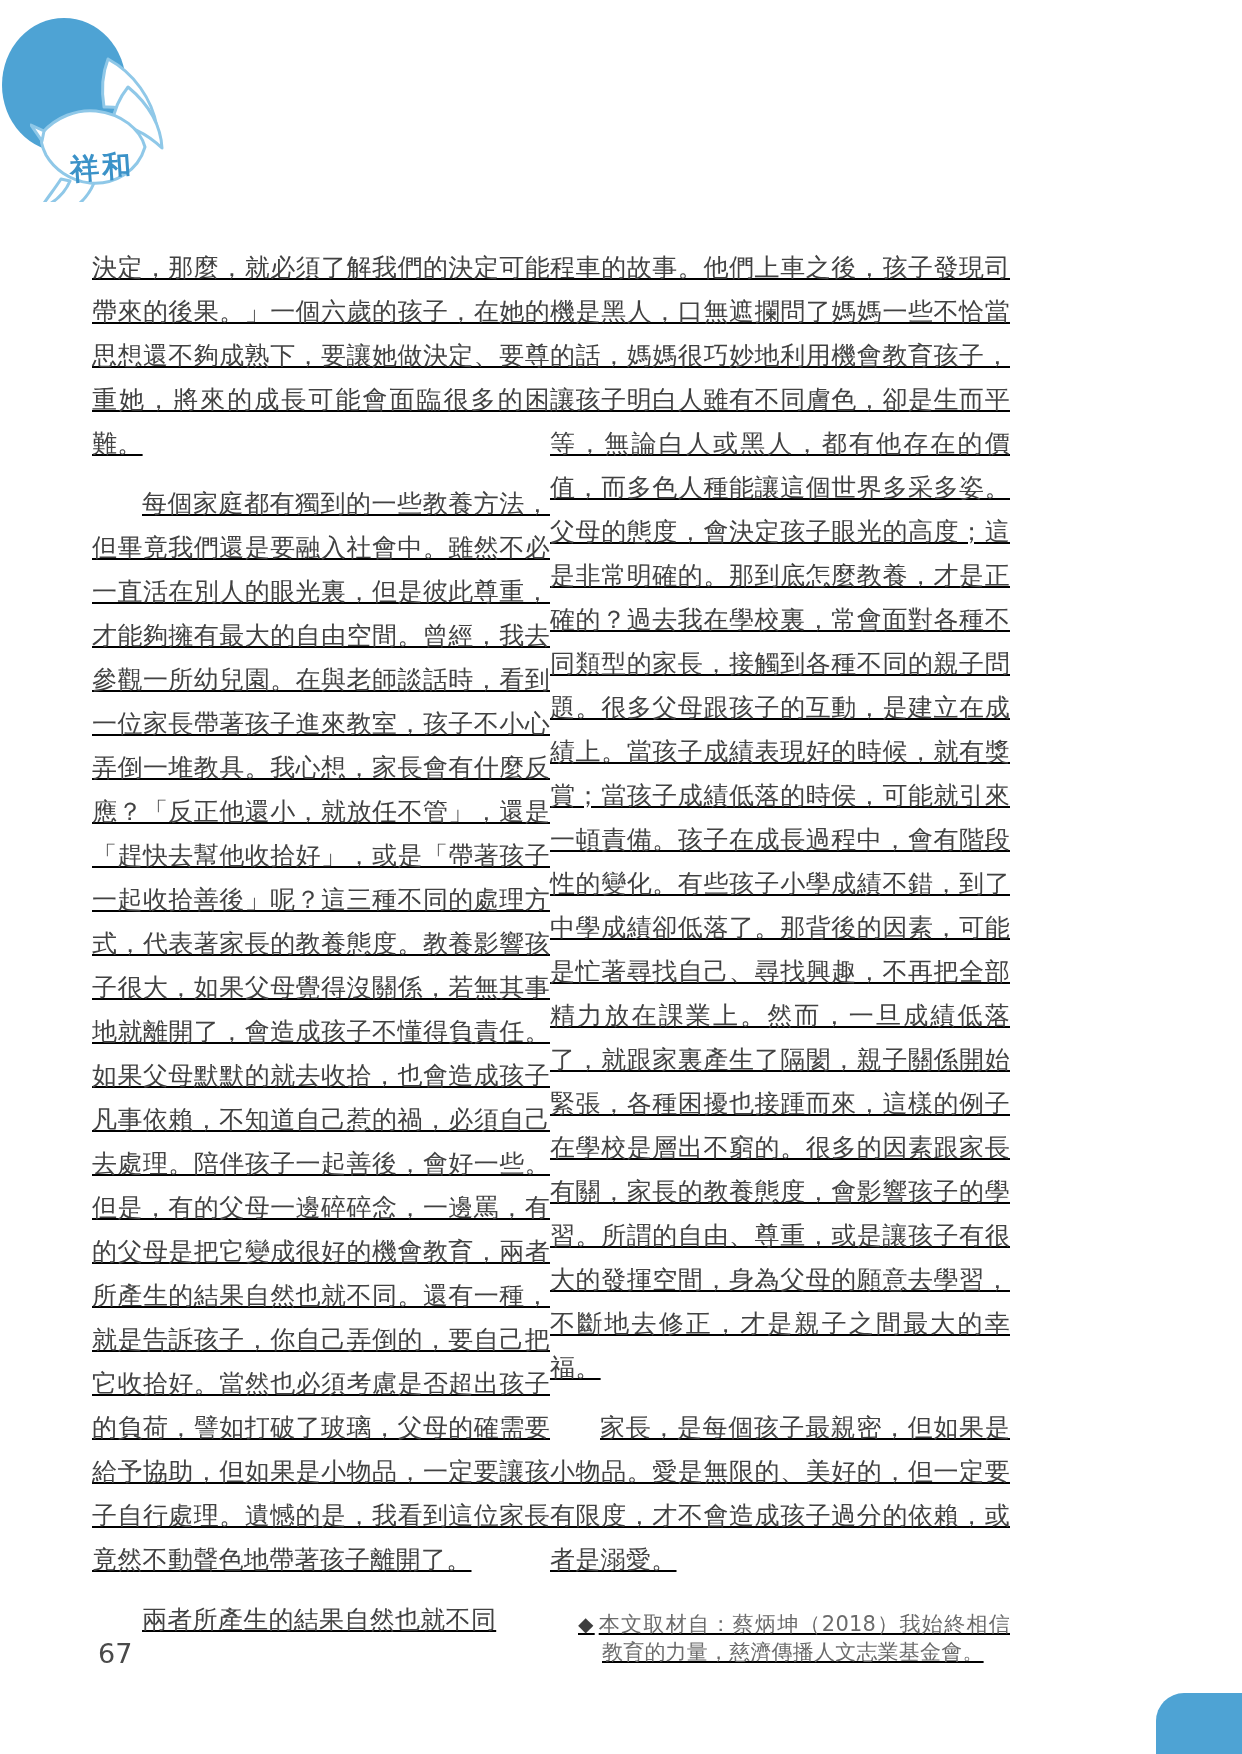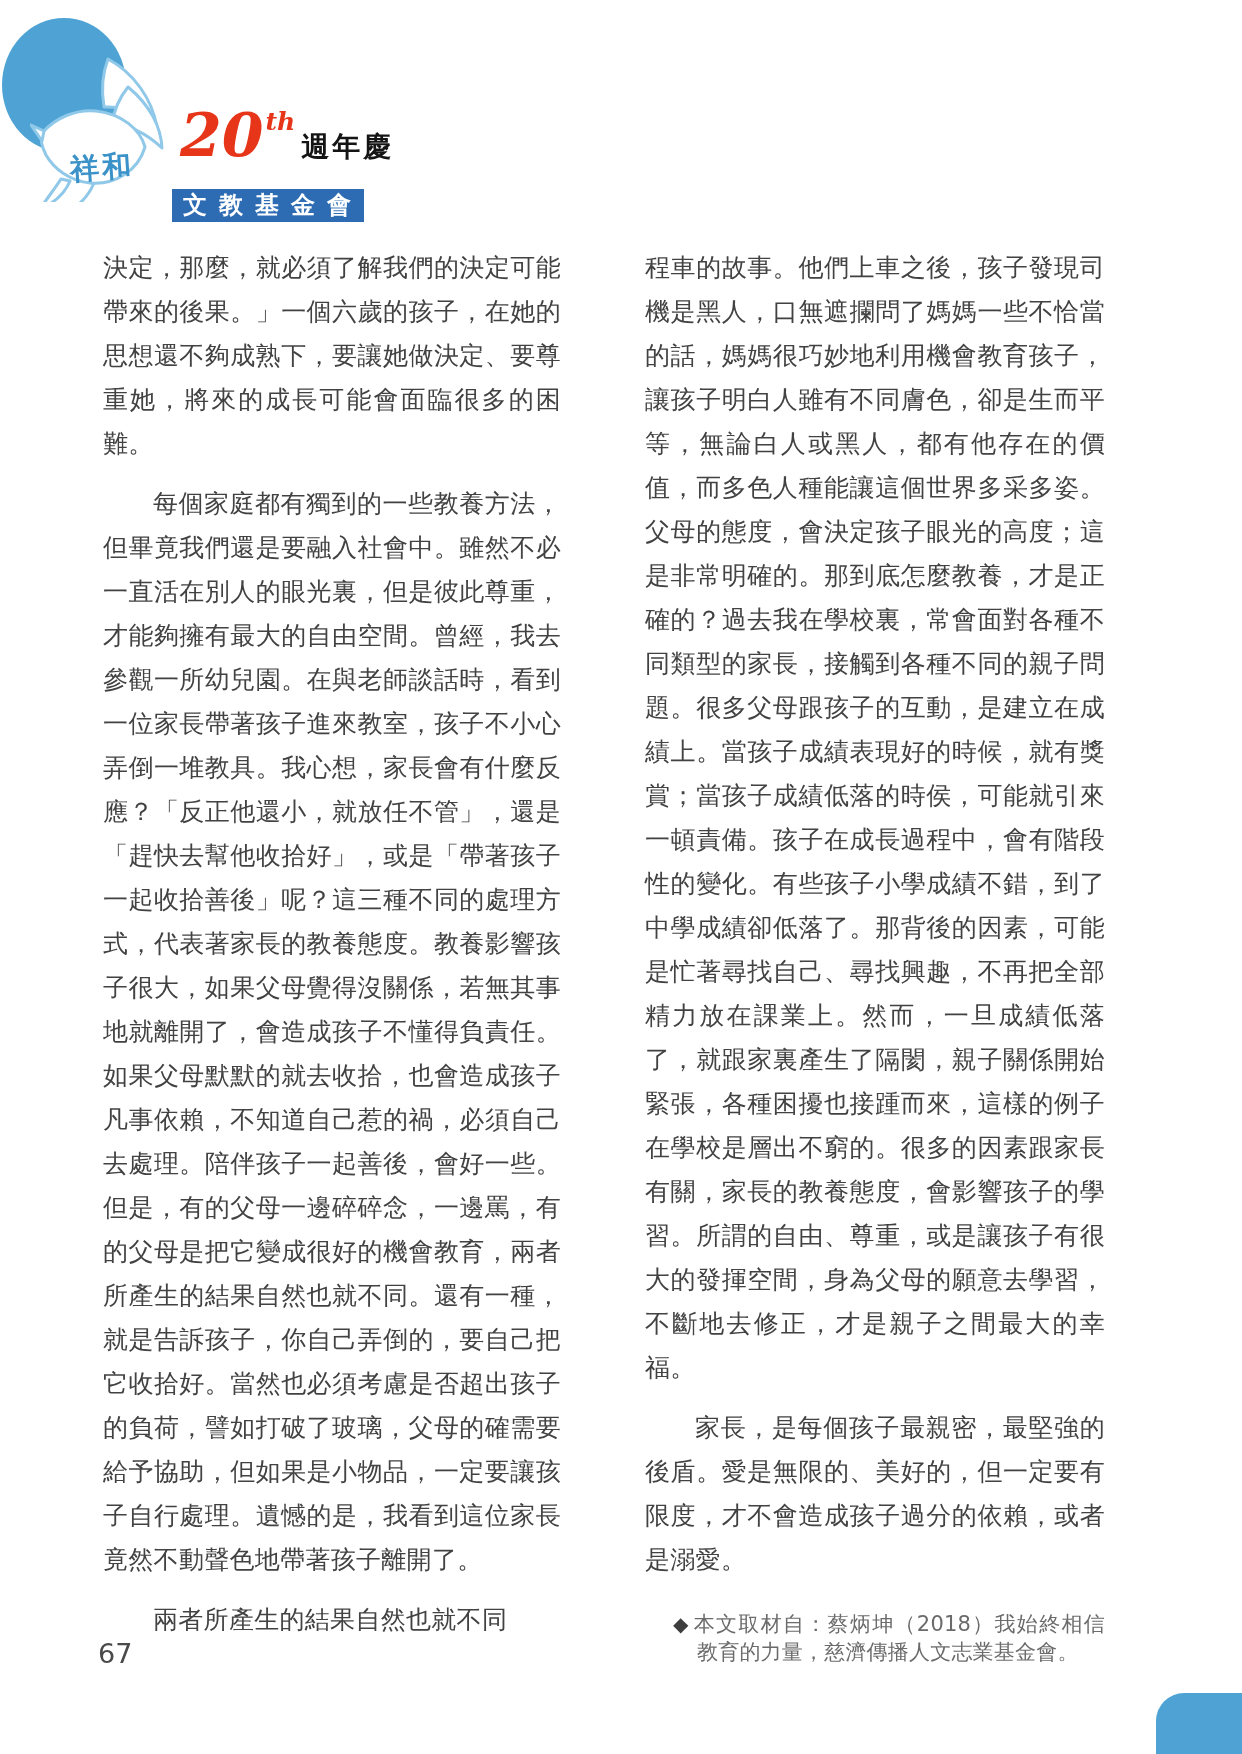--- a/index.html
+++ b/index.html
@@ -33,21 +33,21 @@
     font-size:28px;font-weight:bold;color:#141414;letter-spacing:3px;
     margin-left:6px;
   }
   .banner{
     margin-top:8px;width:192px;height:33px;background:#2D6CB3;
     color:#ffffff;font-size:24px;font-weight:bold;line-height:33px;
     letter-spacing:12px;text-align:center;text-indent:10px;
   }
   
   .columns{
-    position:absolute;left:103px;top:246px;display:flex;gap:84px;
+    position:absolute;left:92px;top:246px;display:flex;text-decoration:underline;
   }
   .col{color:#424242;font-size:25px;line-height:44px;text-align:justify;
     letter-spacing:0.3px;}
   .col-left{width:458px;}
   .col-right{width:460px;}
   .col p{margin:0;}
   .col p.gap{margin-top:16px;}
   .col p.indent{text-indent:2em;}
   
   .footnote{
@@ -77,37 +77,31 @@
       <path d="M98,34 C120,52 131,74 132,95 C116,80 99,72 82,71 C84,57 90,44 98,34 Z"></path>
       <path d="M12,80 C26,64 47,56 66,58 C92,61 110,76 115,94 C108,118 85,132 60,130 C40,128 24,116 16,102 C12,94 10,86 12,80 Z"></path>
       <path d="M14,78 L1,72 L12,88 Z"></path>
       <path d="M40,128 C35,140 24,150 10,156 C18,144 26,134 31,126 Z"></path>
       <path d="M64,130 C59,142 50,152 38,158" fill="none"></path>
     </g>
   </svg>
 
   <div class="motto">祥和</div>
 
-  <div class="anniv">
-    <div class="anniv-line">
-      <span class="anniv-num">20</span><span class="anniv-suffix">th</span><span class="anniv-label">週年慶</span>
-    </div>
-    <div class="banner">文教基金會</div>
-  </div>
 
   <main class="columns">
     <section class="col col-left">
       <p>決定，那麼，就必須了解我們的決定可能帶來的後果。」一個六歲的孩子，在她的思想還不夠成熟下，要讓她做決定、要尊重她，將來的成長可能會面臨很多的困難。</p>
       <p class="gap indent">每個家庭都有獨到的一些教養方法，但畢竟我們還是要融入社會中。雖然不必一直活在別人的眼光裏，但是彼此尊重，才能夠擁有最大的自由空間。曾經，我去參觀一所幼兒園。在與老師談話時，看到一位家長帶著孩子進來教室，孩子不小心弄倒一堆教具。我心想，家長會有什麼反應？「反正他還小，就放任不管」，還是「趕快去幫他收拾好」，或是「帶著孩子一起收拾善後」呢？這三種不同的處理方式，代表著家長的教養態度。教養影響孩子很大，如果父母覺得沒關係，若無其事地就離開了，會造成孩子不懂得負責任。如果父母默默的就去收拾，也會造成孩子凡事依賴，不知道自己惹的禍，必須自己去處理。陪伴孩子一起善後，會好一些。但是，有的父母一邊碎碎念，一邊罵，有的父母是把它變成很好的機會教育，兩者所產生的結果自然也就不同。還有一種，就是告訴孩子，你自己弄倒的，要自己把它收拾好。當然也必須考慮是否超出孩子的負荷，譬如打破了玻璃，父母的確需要給予協助，但如果是小物品，一定要讓孩子自行處理。遺憾的是，我看到這位家長竟然不動聲色地帶著孩子離開了。</p>
       <p class="gap indent">兩者所產生的結果自然也就不同</p>
     </section>
 
     <section class="col col-right">
       <p>程車的故事。他們上車之後，孩子發現司機是黑人，口無遮攔問了媽媽一些不恰當的話，媽媽很巧妙地利用機會教育孩子，讓孩子明白人雖有不同膚色，卻是生而平等，無論白人或黑人，都有他存在的價值，而多色人種能讓這個世界多采多姿。父母的態度，會決定孩子眼光的高度；這是非常明確的。那到底怎麼教養，才是正確的？過去我在學校裏，常會面對各種不同類型的家長，接觸到各種不同的親子問題。很多父母跟孩子的互動，是建立在成績上。當孩子成績表現好的時候，就有獎賞；當孩子成績低落的時侯，可能就引來一頓責備。孩子在成長過程中，會有階段性的變化。有些孩子小學成績不錯，到了中學成績卻低落了。那背後的因素，可能是忙著尋找自己、尋找興趣，不再把全部精力放在課業上。然而，一旦成績低落了，就跟家裏產生了隔閡，親子關係開始緊張，各種困擾也接踵而來，這樣的例子在學校是層出不窮的。很多的因素跟家長有關，家長的教養態度，會影響孩子的學習。所謂的自由、尊重，或是讓孩子有很大的發揮空間，身為父母的願意去學習，不斷地去修正，才是親子之間最大的幸福。</p>
-      <p class="gap indent">家長，是每個孩子最親密，最堅強的後盾。愛是無限的、美好的，但一定要有限度，才不會造成孩子過分的依賴，或者是溺愛。</p>
+      <p class="gap indent">家長，是每個孩子最親密，但如果是小物品。愛是無限的、美好的，但一定要有限度，才不會造成孩子過分的依賴，或者是溺愛。</p>
       <div class="footnote">
         <span class="bullet">◆</span><span>本文取材自：蔡炳坤（2018）我始終相信教育的力量，慈濟傳播人文志業基金會。</span>
       </div>
     </section>
   </main>
 
   <div class="page-number">67</div>
   <div class="corner"></div>
 
 </div>

